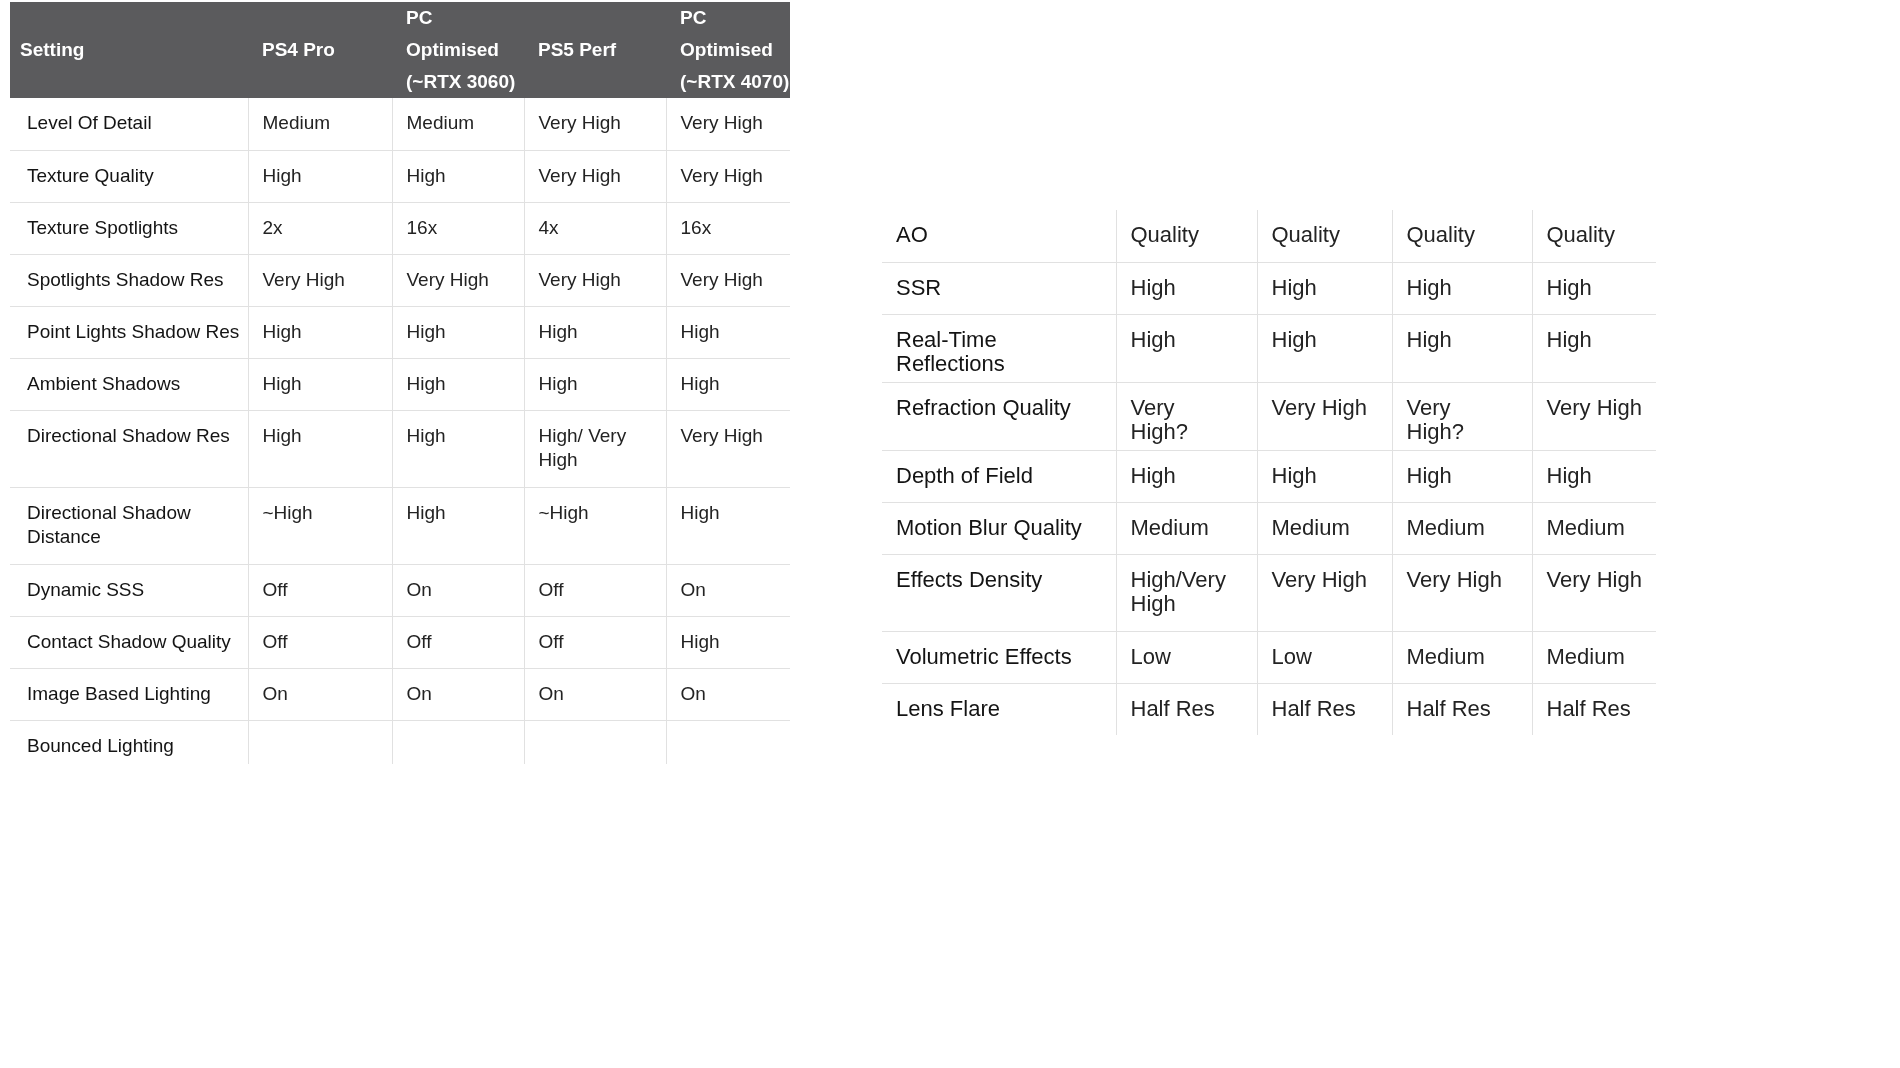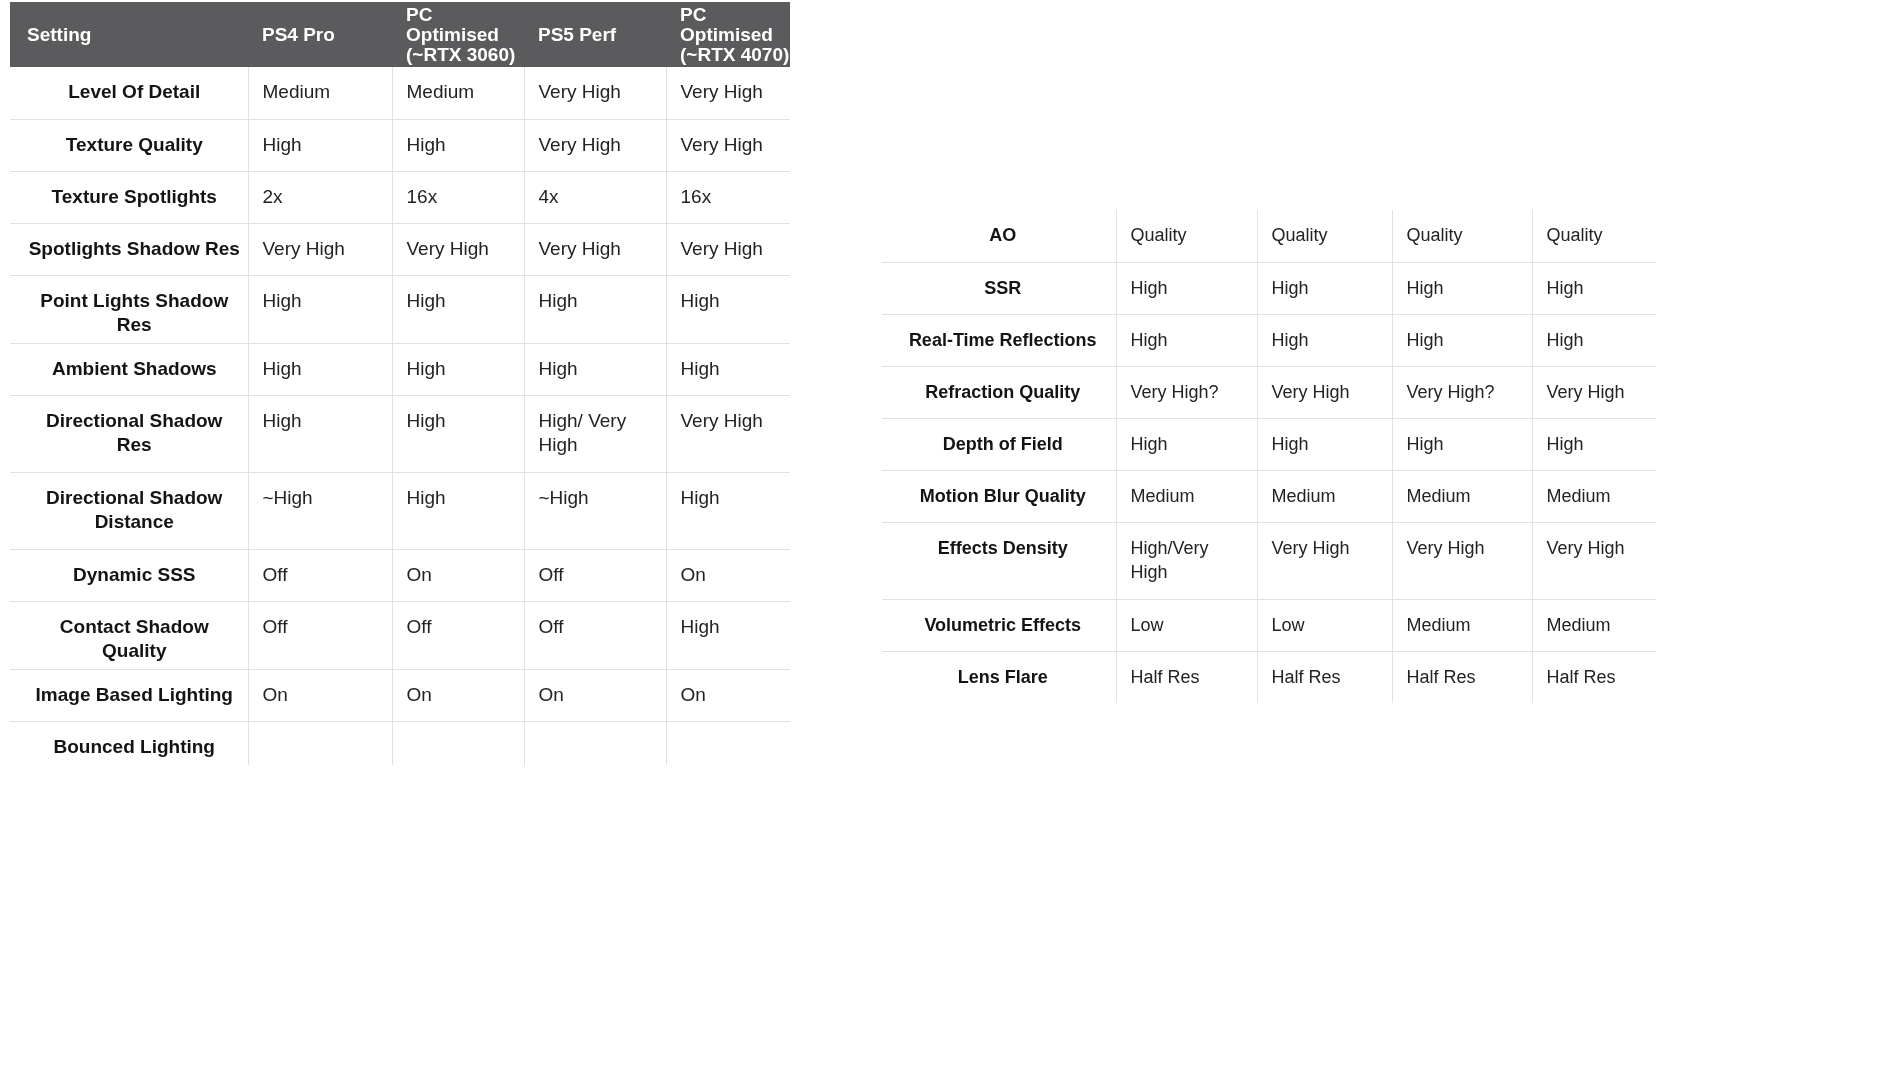--- a/index.html
+++ b/index.html
@@ -16,47 +16,47 @@
     width:1900px;height:1068px;position:relative;overflow:hidden;
   }
   .page{position:absolute;inset:0;background:#ffffff;}
 
   .table-clip{position:absolute;overflow:hidden;background:#ffffff;}
   .clip-left{left:10px;top:2px;width:780px;height:912px;}
   .clip-right{left:882px;top:210px;width:774px;height:600px;}
 
   table.tbl{border-collapse:collapse;table-layout:fixed;}
   table.left-tbl{width:890px;font-size:19px;}
-  table.right-tbl{width:774px;font-size:18px;}
+  table.right-tbl{width:774px;font-size:22px;}
 
   .tbl th,.tbl td{
     vertical-align:top;text-align:left;
     padding:13px 6px 6px 14px;line-height:24px;
   }
-  .tbl tbody th{font-weight:bold;color:var(--label-fg);padding-left:17px;text-align:center;}
+  .tbl tbody th{font-weight:normal;color:var(--label-fg);padding-left:17px;}
   .right-tbl tbody th{padding-left:14px;}
   .tbl tbody td{font-weight:normal;color:var(--value-fg);}
 
   
   .tbl tbody tr:not(:last-child)>th,
   .tbl tbody tr:not(:last-child)>td{border-bottom:1px solid var(--line);}
   
   .tbl tbody td{border-left:1px solid var(--line);}
 
   .tbl tbody tr{height:52px;}
   .tbl tbody tr.tall{height:77px;}
   .left-tbl tbody tr:last-child{height:42px;}
 
   
   .left-tbl thead th{
     background:var(--header-bg);color:var(--header-fg);
     font-weight:bold;height:65px;vertical-align:middle;
-    padding:0 6px 0 14px;line-height:20px;border:none;
-  }
-  .left-tbl thead th:first-child{padding-left:17px;}
+    padding:0 6px 0 14px;line-height:32px;border:none;
+  }
+  .left-tbl thead th:first-child{padding-left:10px;}
   .hdr-text{display:inline-block;max-width:124px;}
 
   .cell-text{display:inline-block;}
   .left-tbl td .cell-text{max-width:112px;}
   .right-tbl td .cell-text{max-width:105px;}
 </style>
 </head>
 <body>
 
 <div class="page">

